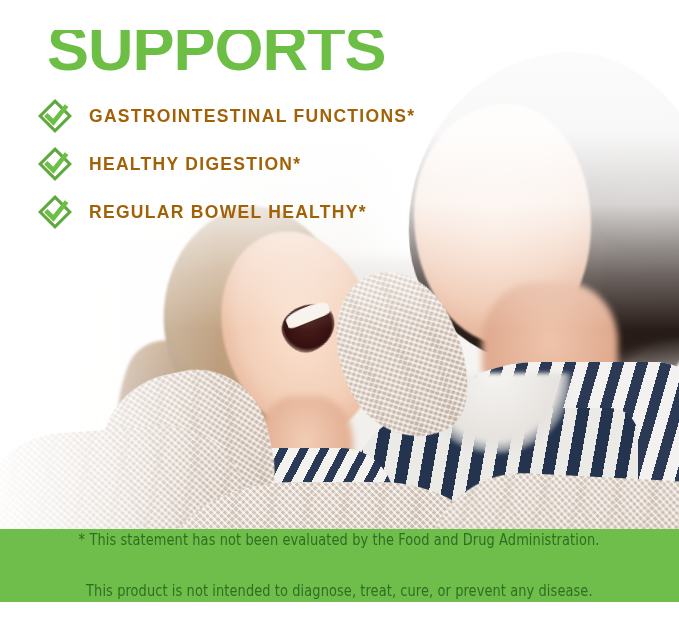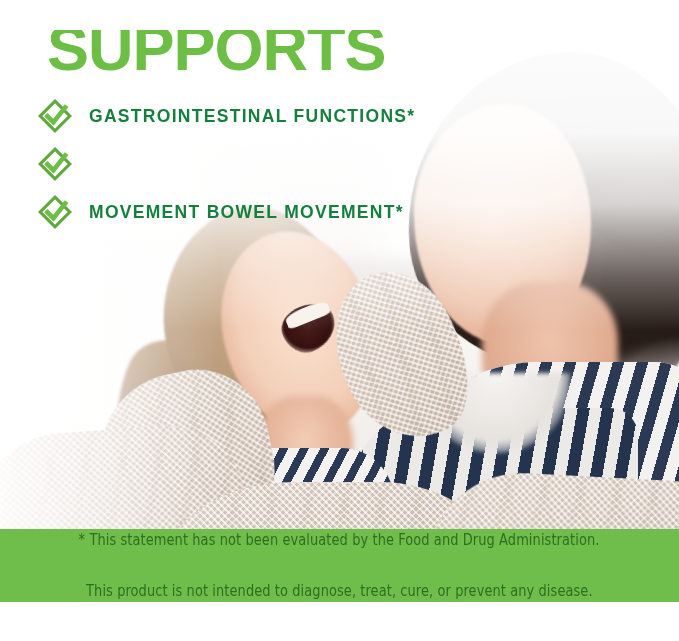--- a/index.html
+++ b/index.html
@@ -366,21 +366,21 @@
     width: 34px;
     height: 34px;
     flex: 0 0 34px;
     display: block;
   }
   .bullet-label {
     margin-left: 17px;
     font-size: 17.5px;
     font-weight: bold;
     letter-spacing: 1.3px;
-    color: #15803d;
+    color: #a16207;
     white-space: nowrap;
   }
 
   
   .disclaimer {
     position: absolute;
     left: 0;
     right: 0;
     bottom: 0;
     height: 73px;
@@ -451,28 +451,29 @@
           <path d="M9.4 17.2 L15.4 23.2 L27.2 8.4" fill="none" stroke="#6CBE45" stroke-width="4.6" stroke-linecap="square" stroke-linejoin="miter"></path>
         </svg>
         <span class="bullet-label">GASTROINTESTINAL FUNCTIONS*</span>
       </div>
 
       <div class="bullet">
         <svg class="bullet-icon" viewBox="0 0 34 34">
           <path d="M17 2.2 L31.8 17 L17 31.8 L2.2 17 Z" fill="none" stroke="#5FA83C" stroke-width="3.1"></path>
           <path d="M9.4 17.2 L15.4 23.2 L27.2 8.4" fill="none" stroke="#6CBE45" stroke-width="4.6" stroke-linecap="square" stroke-linejoin="miter"></path>
         </svg>
+        <span class="bullet-label">HEALTHY DIGESTION*</span>
       </div>
 
       <div class="bullet">
         <svg class="bullet-icon" viewBox="0 0 34 34">
           <path d="M17 2.2 L31.8 17 L17 31.8 L2.2 17 Z" fill="none" stroke="#5FA83C" stroke-width="3.1"></path>
           <path d="M9.4 17.2 L15.4 23.2 L27.2 8.4" fill="none" stroke="#6CBE45" stroke-width="4.6" stroke-linecap="square" stroke-linejoin="miter"></path>
         </svg>
-        <span class="bullet-label">MOVEMENT BOWEL MOVEMENT*</span>
+        <span class="bullet-label">REGULAR BOWEL HEALTHY*</span>
       </div>
 
     </div>
 
     <div class="disclaimer">
       <div class="disclaimer-line">* This statement has not been evaluated by the Food and Drug Administration.</div>
       <div class="disclaimer-line">This product is not intended to diagnose, treat, cure, or prevent any disease.</div>
     </div>
 
   </div>

